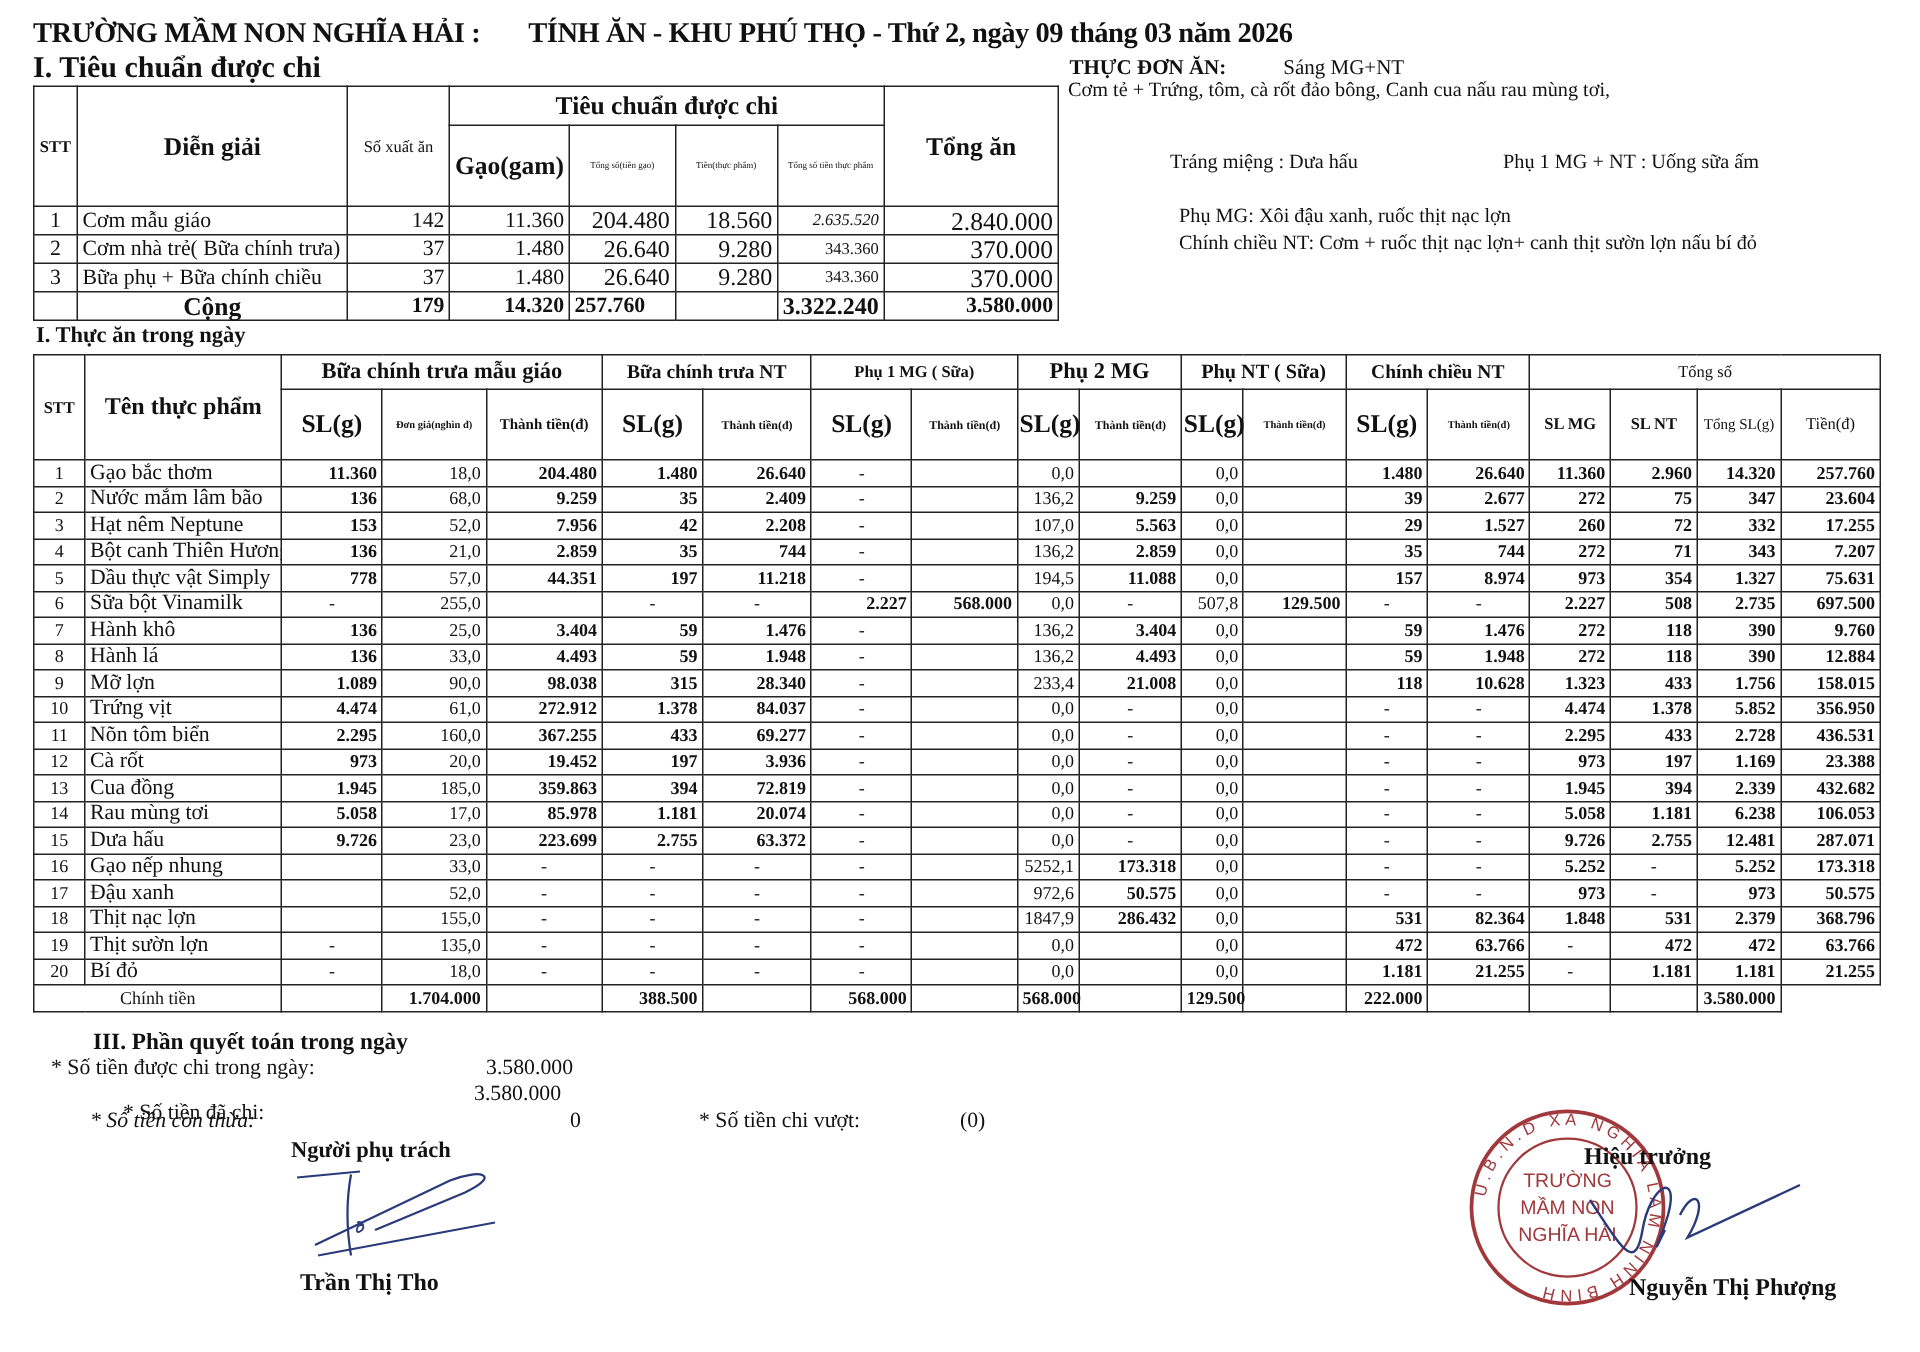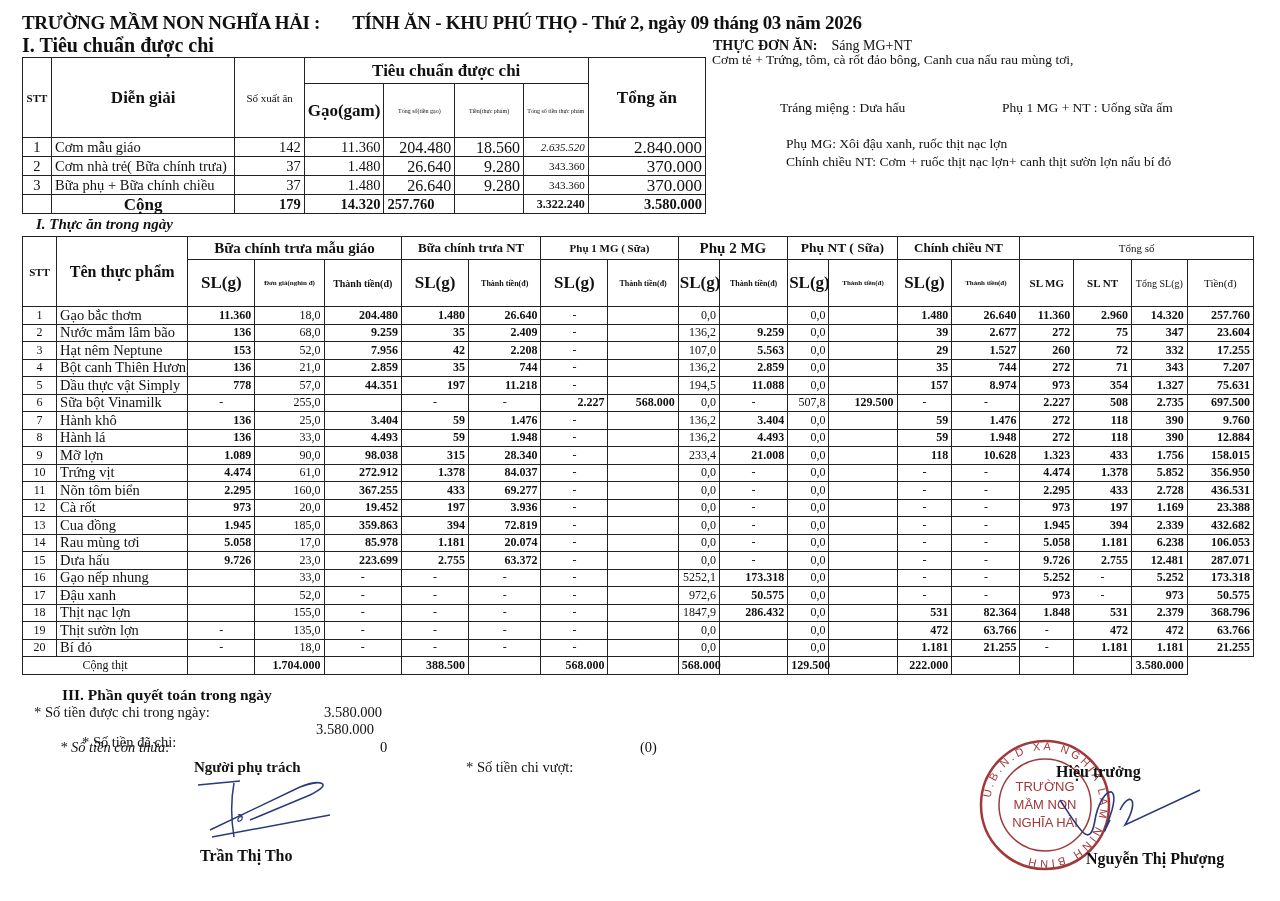--- a/index.html
+++ b/index.html
@@ -2,36 +2,36 @@
 <html><head>
 <meta charset="utf-8">
 <style>
   html,body{margin:0;padding:0;background:#fff;}
   body{width:1280px;height:901px;position:relative;overflow:hidden;font-family:"Liberation Serif",serif;color:#111;}
   .abs{position:absolute;}
   .title{left:22px;top:12px;font-size:19px;font-weight:bold;letter-spacing:-0.3px;white-space:nowrap;}
   .title .sep{display:inline-block;width:32px;}
   .sec1{left:22px;top:34px;font-size:20px;font-weight:bold;}
   .menu-head{left:713px;top:38px;font-size:14px;white-space:nowrap;}
-  .menu-head b{font-weight:bold;margin-right:14px;}
+  .menu-head b{font-weight:bold;margin-right:38px;}
   .menu-line{font-size:13.5px;white-space:nowrap;}
   table{border-collapse:collapse;}
   td,th{border:1.5px solid #222;padding:0 3px;}
   
   #t1{position:absolute;left:22px;top:57px;width:684px;font-size:14.5px;}
   #t1 th{font-weight:bold;text-align:center;}
   #t1 td{height:18px;line-height:17px;text-align:right;}
   #t1 td.c,#t1 th.c{text-align:center;}
   #t1 td.l{text-align:left;}
   #t1 .tiny{font-size:6px;font-weight:normal;}
   #t1 .small{font-size:11px;}
   #t1 .big{font-size:17px;}
   #t1 .bold td{font-weight:bold;}
   
-  .sec2{left:36px;top:216px;font-size:15px;font-weight:bold;font-style:italic;}
+  .sec2{left:24px;top:216px;font-size:15px;font-weight:bold;}
   #t2{position:absolute;left:22px;top:236px;width:1232px;font-size:13px;table-layout:fixed;}
   #t2 th{font-weight:bold;text-align:center;padding:0 1px;}
   #t2 th.grp{font-size:15px;height:22px;}
   #t2 th.sl{font-size:17px;height:46px;}
   #t2 th.tiny{font-size:7px;}
   #t2 th.small{font-size:10px;}
   #t2 th.mid{font-size:11px;}
   #t2 td{height:16.5px;line-height:15px;text-align:right;font-weight:bold;font-size:12px;padding:0 3px;}
   #t2 td.stt{text-align:center;font-weight:normal;font-size:12px;}
   #t2 td.name{text-align:left;font-weight:normal;font-size:14.5px;white-space:nowrap;overflow:hidden;}
@@ -121,21 +121,21 @@
       </tr>
     </tbody>
   <tbody>
       <tr class="bold">
     <td></td>
     <td class="c" style="font-size:17px">Cộng</td>
     <td>179</td>
     <td>14.320</td>
     <td style="text-align:left">257.760</td>
     <td></td>
-    <td style="font-size:12px">3.322.240</td>
+    <td style="font-size:16px">3.322.240</td>
     <td>3.580.000</td>
   </tr>
 </tbody>
   </table>
 
 <div class="abs sec2">I. Thực ăn trong ngày</div>
 <table id="t2">
   <colgroup>
     <col style="width:33px">
       <col style="width:127px">
@@ -607,21 +607,21 @@
         <td class="">1.181</td>
         <td class="">21.255</td>
         <td class="dash">-</td>
         <td class="">1.181</td>
         <td class="">1.181</td>
         <td class="">21.255</td>
       </tr>
     </tbody>
   <tbody>
       <tr class="total" id="t2-total">
-    <td colspan="2" class="lbl">Cộng thịt</td>
+    <td colspan="2" class="lbl">Chính tiền</td>
   <td></td>
         <td>1.704.000</td>
         <td></td>
         <td>388.500</td>
         <td></td>
         <td>568.000</td>
         <td></td>
         <td>568.000</td>
         <td></td>
         <td>129.500</td>
@@ -635,21 +635,21 @@
 </tbody>
   </table>
 
 <div class="abs sec3">III. Phần quyết toán trong ngày</div>
 <div class="abs fin" style="left:34px;top:704px;">* Số tiền được chi trong ngày:</div>
 <div class="abs fin" style="left:324px;top:704px;">3.580.000</div>
 <div class="abs fin" style="left:82px;top:734px;">* Số tiền đã chi:</div>
 <div class="abs fin" style="left:316px;top:721px;">3.580.000</div>
 <div class="abs fin" style="left:60px;top:739px;font-style:italic;">* Số tiền còn thừa:</div>
 <div class="abs fin" style="left:380px;top:739px;">0</div>
-<div class="abs fin" style="left:466px;top:739px;margin-top:20px;">* Số tiền chi vượt:</div>
+<div class="abs fin" style="left:466px;top:739px;">* Số tiền chi vượt:</div>
 <div class="abs fin" style="left:640px;top:739px;">(0)</div>
 
 <div class="abs sig-title" style="left:194px;top:759px;">Người phụ trách</div>
 <svg class="abs" style="left:190px;top:775px;" width="180" height="70" viewBox="0 0 180 70">
   <path d="M8 10 L50 6 M44 8 C40 30 42 50 44 62 M20 55 L110 12 C130 4 145 8 120 20 L60 45 M22 62 L140 40" stroke="#2a3a7a" stroke-width="1.5" fill="none"></path>
   <path d="M48 40 c4 -2 6 4 2 6 c-4 2 -2 -6 2 -4" stroke="#2a3a7a" stroke-width="1.2" fill="none"></path>
 </svg>
 <div class="abs sig-name" style="left:200px;top:847px;">Trần Thị Tho</div>
 
 <svg class="abs" style="left:975px;top:735px;" width="140" height="140" viewBox="0 0 140 140">

